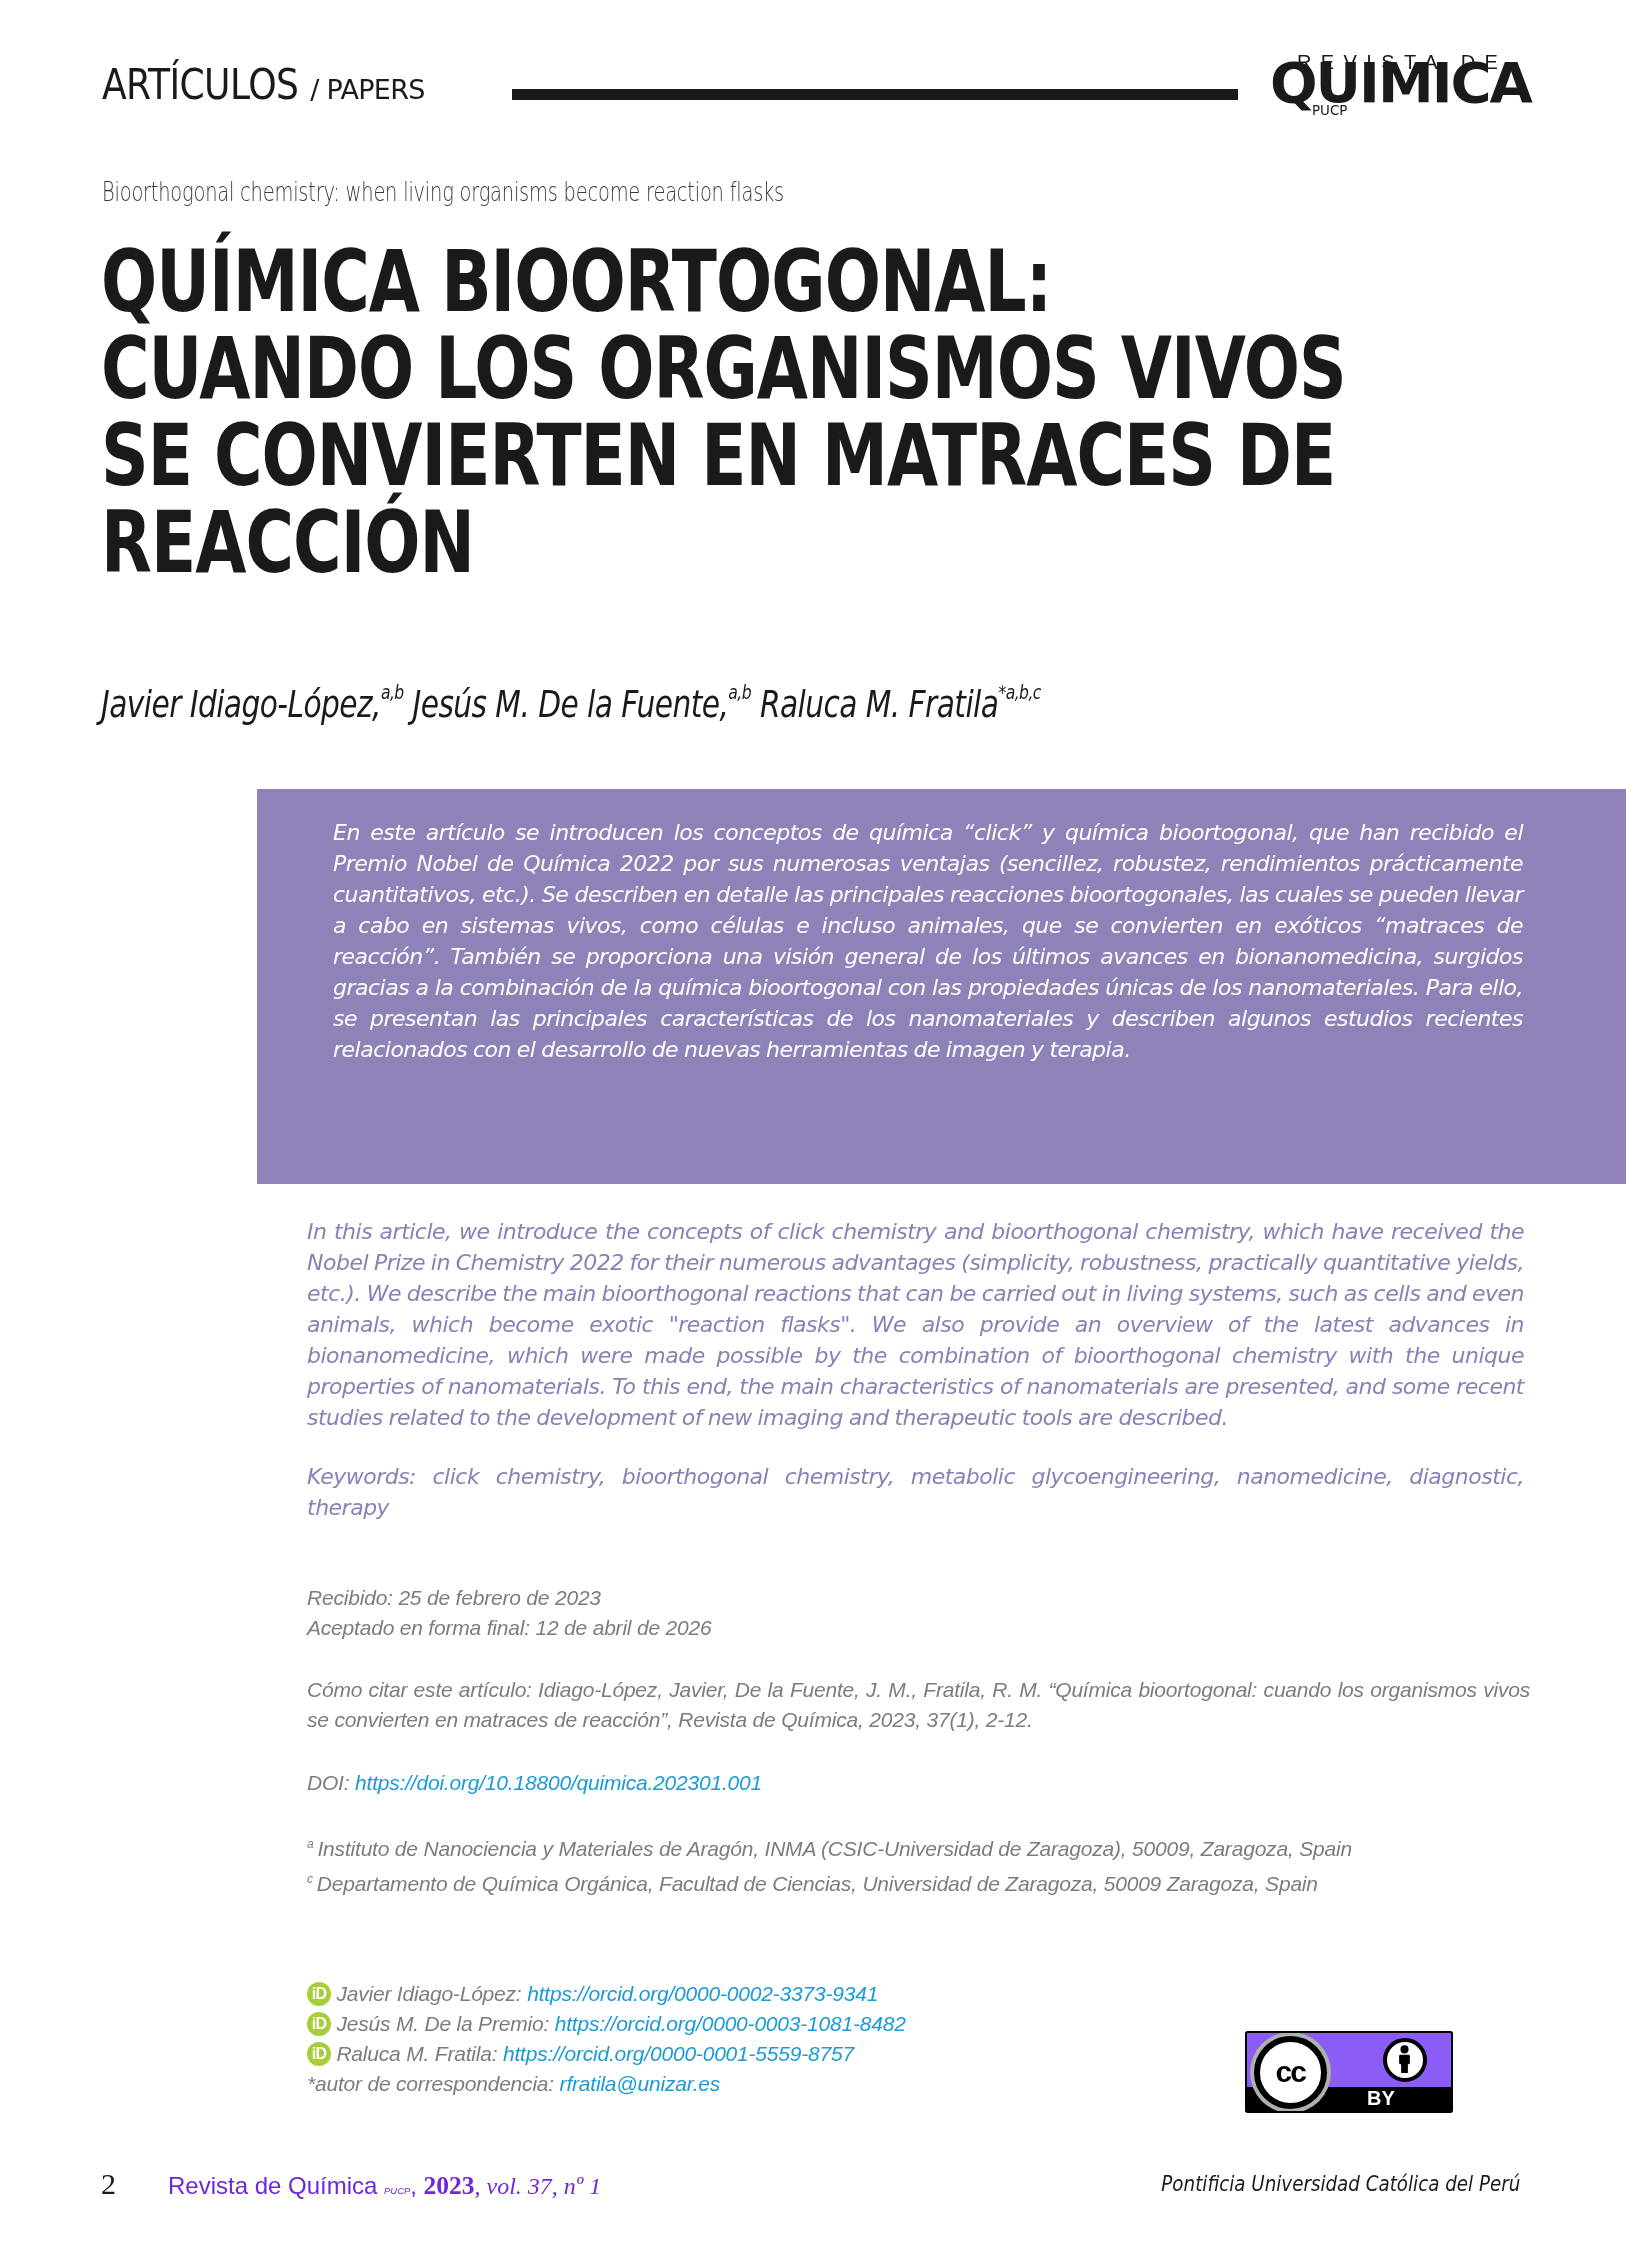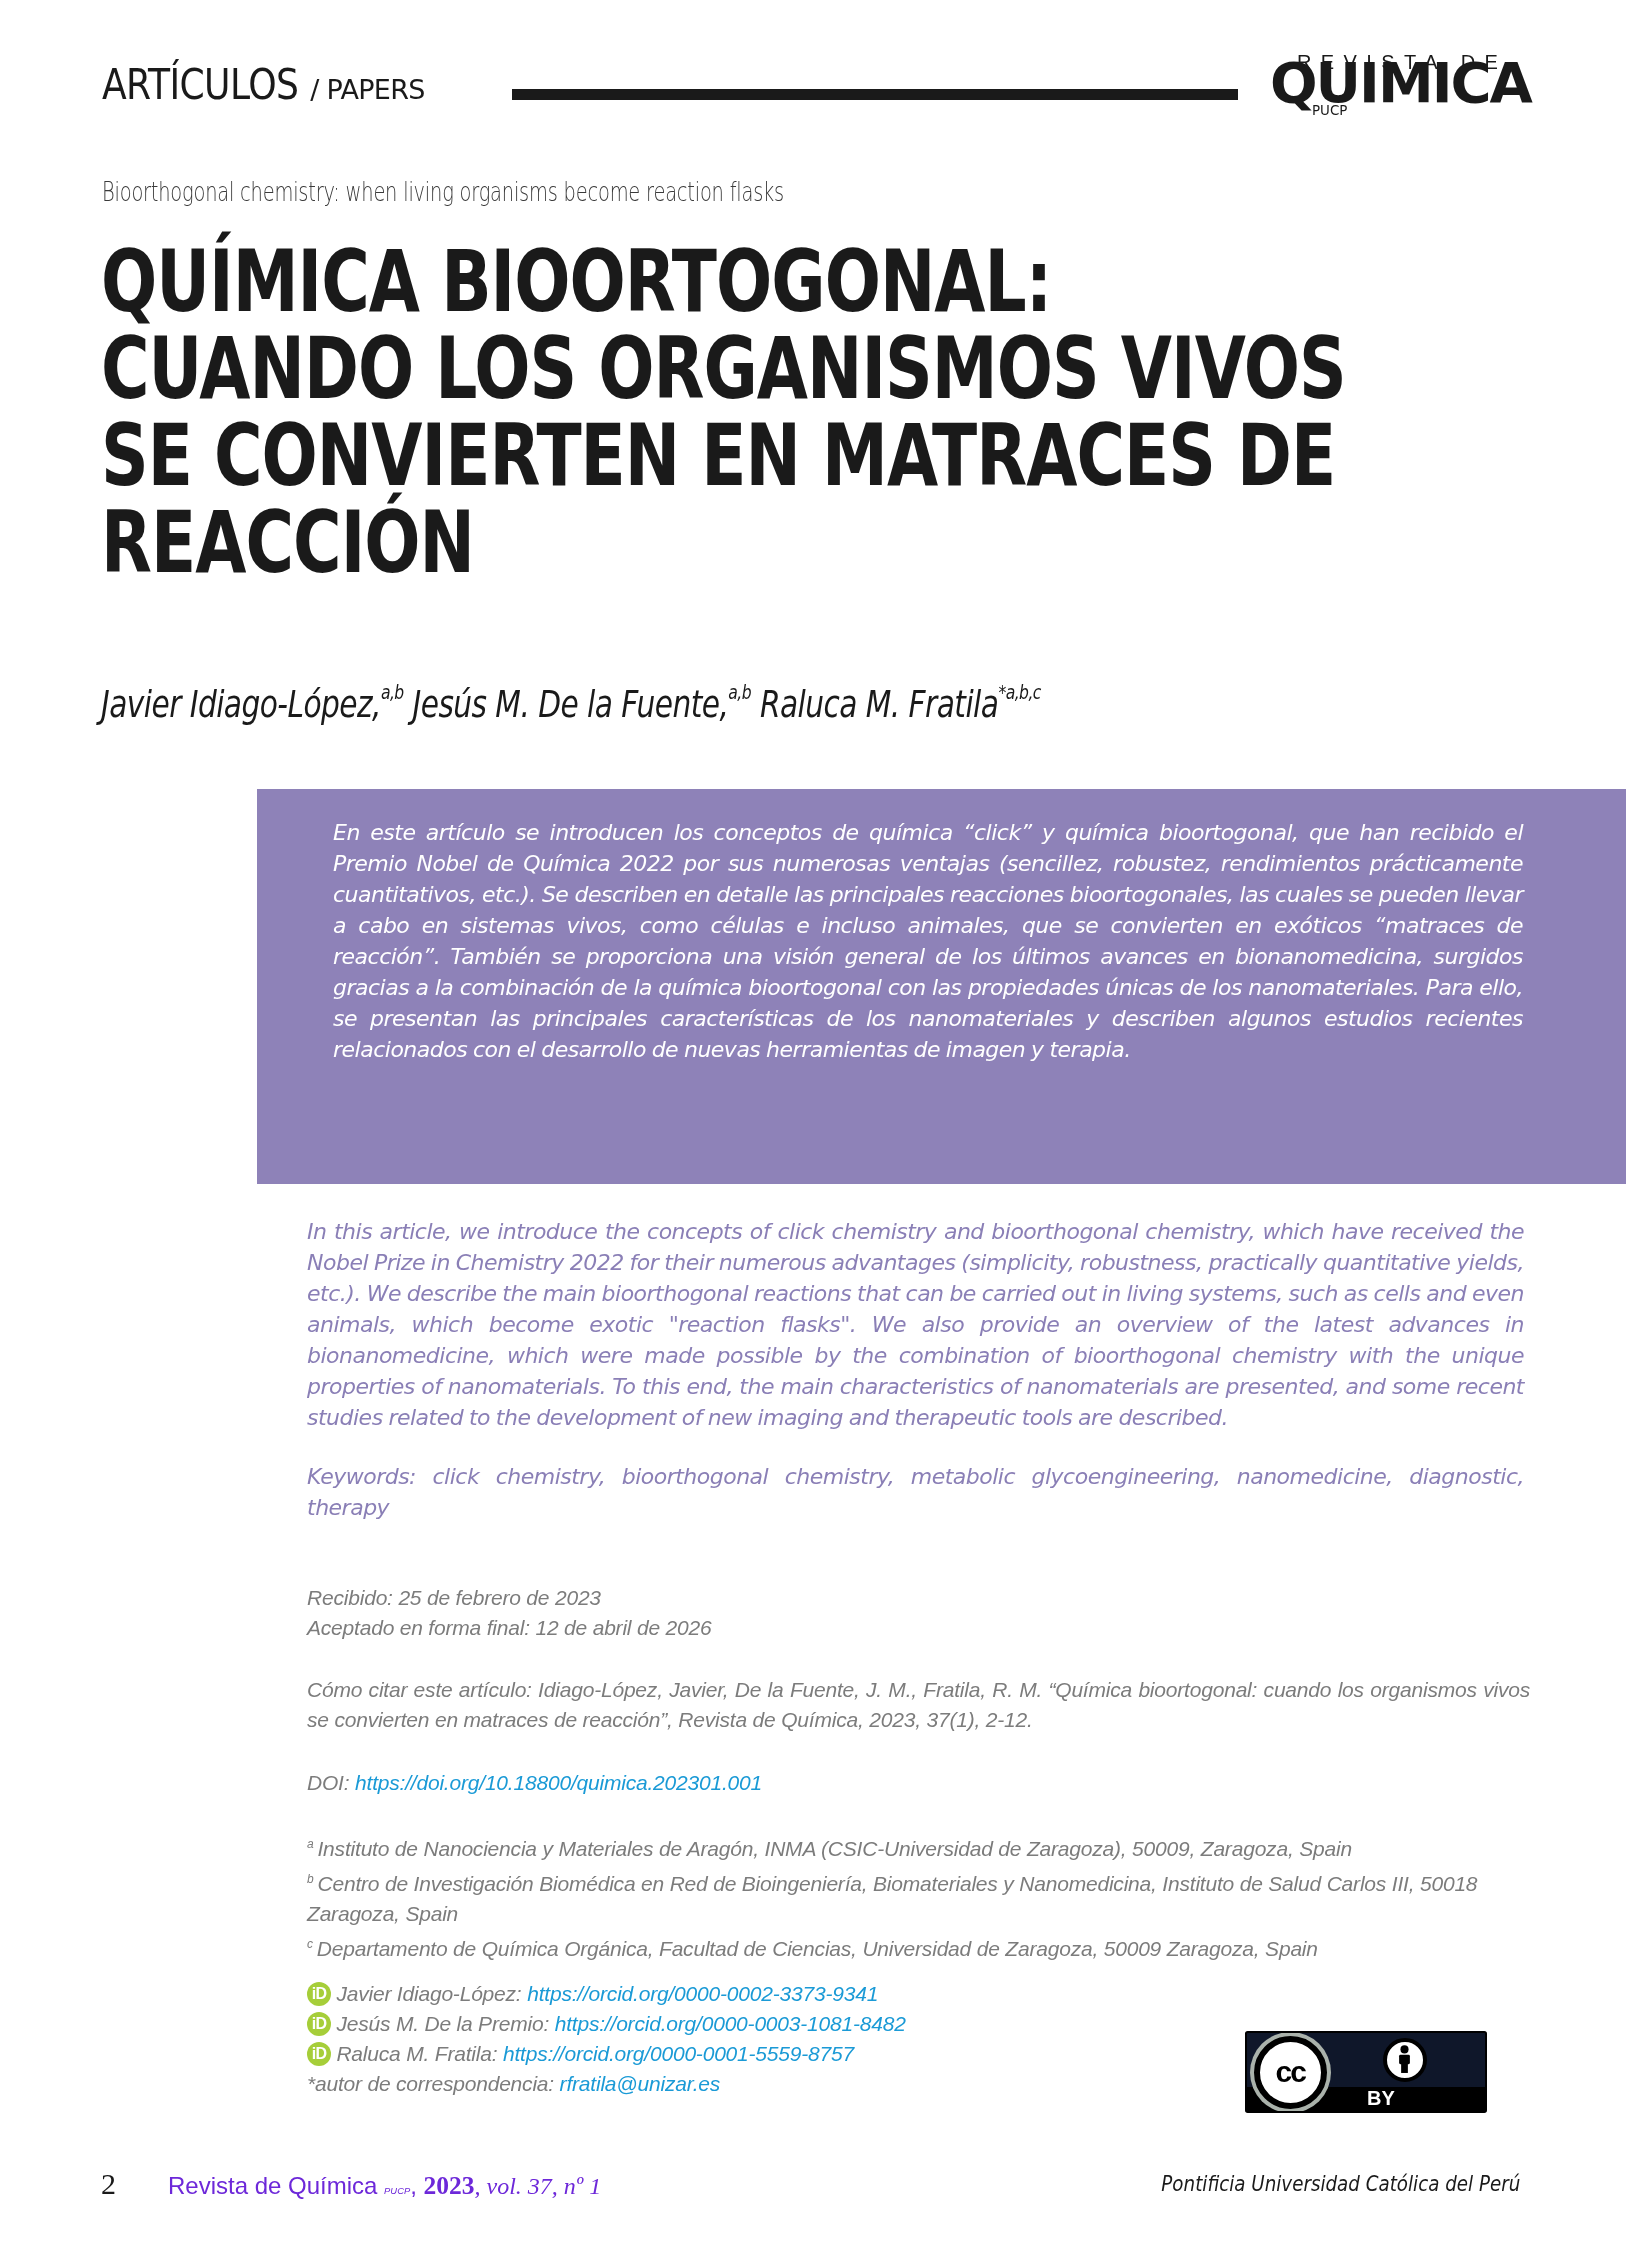--- a/index.html
+++ b/index.html
@@ -94,22 +94,22 @@
     .orcid-icon {
       width: 24px; height: 24px; border-radius: 50%; background: #a6ce39;
       color: #fff; font-style: normal; font-weight: 700; font-size: 16px;
       display: inline-flex; align-items: center; justify-content: center;
       margin-right: 5.4px; font-family: "Liberation Sans", sans-serif; letter-spacing: -0.7px;
       flex-shrink: 0;
     }
 
     
     .cc-badge {
-      position: absolute; left: 1245px; top: 2031px; width: 242px; height: 82px;
-      background: #0f172a; border: 2px solid #000; border-radius: 2.7px; overflow: hidden; padding-left: 11px;
+      position: absolute; left: 1245px; top: 2031px; width: 208px; height: 82px;
+      background: #8b5cf6; border: 2px solid #000; border-radius: 2.7px; overflow: hidden; padding-left: 11px;
     }
     .cc-badge .bar { position: absolute; left: 0; right: 0; bottom: 0; height: 24px; background: #000; }
     .cc-badge .by-text {
       position: absolute; left: 120px; bottom: 1.3px; color: #fff;
       font-family: "Liberation Sans", sans-serif; font-weight: 700; font-size: 20px;
     }
     .cc-badge .cc-circle {
       position: absolute; left: 6.7px; top: 2.7px; width: 73px; height: 73px; border-radius: 50%;
       background: #fff; border: 6.7px solid #000;
       display: flex; align-items: center; justify-content: center;
@@ -182,23 +182,20 @@
 
 <div class="meta doi">
   <span>DOI: </span><a class="link">https://doi.org/10.18800/quimica.202301.001</a>
 </div>
 
 <div class="meta affil">
   <div>
     <span class="sup">a</span><span>Instituto de Nanociencia y Materiales de Aragón, INMA (CSIC-Universidad de Zaragoza), 50009, Zaragoza, Spain</span>
   </div>
   <div>
-    <span class="sup">b</span><span>Centro de Investigación Biomédica en Red de Bioingeniería, Biomateriales y Nanomedicina, Instituto de Salud Carlos III, 50018 Zaragoza, Spain</span>
-  </div>
-  <div>
     <span class="sup">c</span><span>Departamento de Química Orgánica, Facultad de Ciencias, Universidad de Zaragoza, 50009 Zaragoza, Spain</span>
   </div>
 </div>
 
 <div class="meta orcid">
   <div class="orcid-row">
     <span class="orcid-icon">iD</span>
     <span>Javier Idiago-López: </span>&nbsp;<a class="link">https://orcid.org/0000-0002-3373-9341</a>
   </div>
   <div class="orcid-row">

